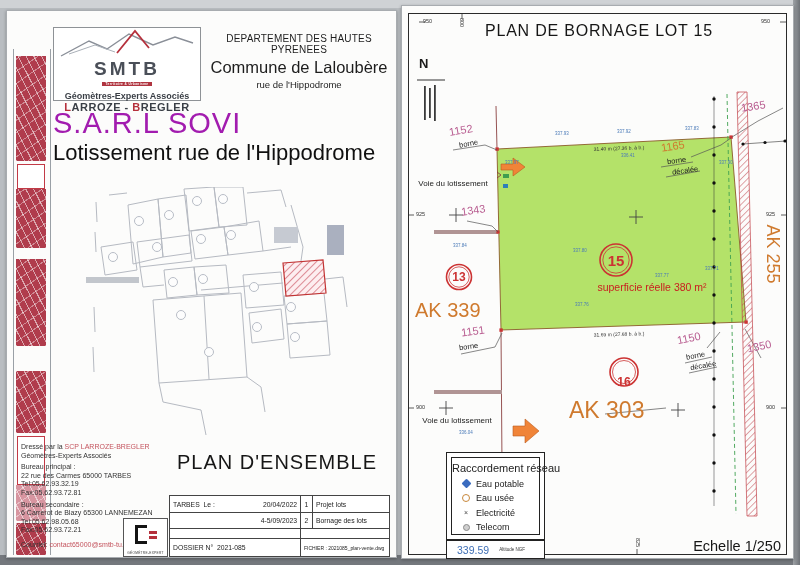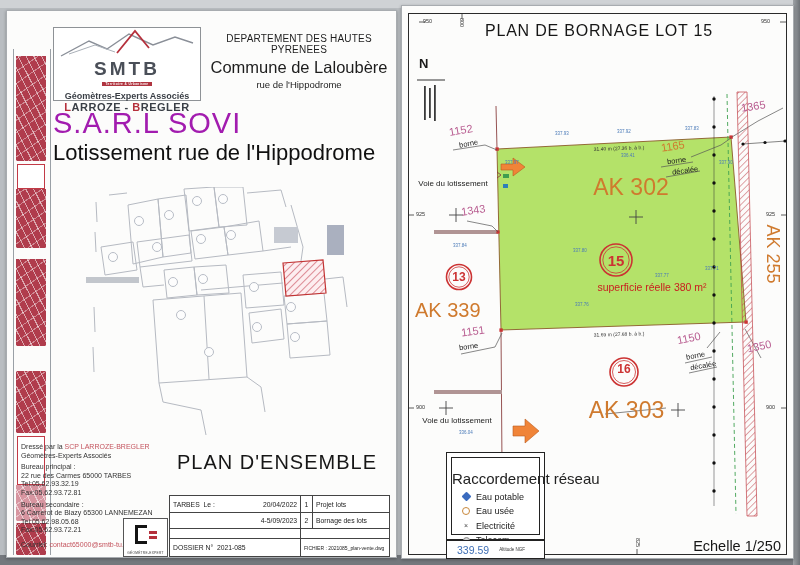--- a/index.html
+++ b/index.html
@@ -54,30 +54,30 @@
   .rframe svg{position:absolute;left:0;top:0;width:100%;height:100%}
   .rtitle{left:60px;top:8px;width:260px;text-align:center;font-size:16px;font-weight:500;letter-spacing:.8px;color:#161616}
   .lbl{position:absolute;white-space:nowrap}
   .tick{font-size:5.5px;color:#333}
   .pink{color:#b85c90;font-size:11px}
   .oj{color:#cf7a2e}
   .borne{font-size:7.5px;color:#222}
   .north{left:10px;top:42px;font-size:13px;font-weight:bold;color:#1a1a1a}
   .ak302{left:157px;top:160px;width:130px;text-align:center;font-size:23px}
   .ak339{left:6px;top:285px;width:88px;text-align:left;font-size:20px}
-  .ak303{left:160px;top:383px;width:115px;text-align:center;font-size:23px}
+  .ak303{left:160px;top:383px;width:115px;font-size:23px}
   .ak255{left:374px;top:200px;width:80px;height:20px;text-align:center;font-size:18px;
          transform:rotate(90deg);transform-origin:top left}
   .cnum{position:absolute;width:24px;text-align:center;color:#cc3333;font-weight:bold}
   .superficie{left:150px;top:267px;width:186px;text-align:center;font-size:10.5px;color:#c82020}
   .dim{font-size:5px;color:#333}
   .voie{font-size:8px;color:#222}
   .legend{left:37px;top:438px;width:97px;height:86px;border:1.2px solid #222;background:#fff}
   .legend-in{position:absolute;left:4px;top:4px;right:4px;bottom:4px;border:1px solid #222}
-  .legend-title{text-align:left;font-size:15px;color:#222;margin-top:12px}
+  .legend-title{text-align:left;font-size:11px;color:#222;margin-top:4px}
   .legend-item{display:flex;align-items:center;gap:6px;margin:4.5px 0 0 10px;font-size:9px;color:#222}
   .sym{width:8px;height:8px;display:inline-flex;align-items:center;justify-content:center;flex:0 0 8px}
   .sym-eau{width:7px;height:7px;background:#3a6bbf;transform:rotate(45deg);border-radius:1px}
   .sym-usee{width:6px;height:6px;border:1.4px solid #c8883c;border-radius:50%}
   .sym-elec{color:#444;font-size:7px;line-height:7px}
   .sym-tel{width:5px;height:5px;border:1.2px solid #8a8a8a;border-radius:50%;background:#cfcfcf}
   .altbox{left:37px;top:526px;width:97px;height:17px;border:1.2px solid #222;background:#fff;display:flex;align-items:center}
   .altval{color:#3f6fb5;font-size:10.5px;margin-left:10px}
   .altlbl{font-size:4.5px;color:#333;margin-left:10px}
   .echelle{left:236px;top:524px;width:136px;text-align:right;font-size:14.5px;color:#161616}
@@ -377,28 +377,27 @@
   <div class="lbl tick" style="left:14px;top:4px">950</div>
   <div class="lbl tick" style="left:56px;top:4px;transform:rotate(90deg);transform-origin:top left">800</div>
   <div class="lbl tick" style="left:352px;top:4px">950</div>
   <div class="lbl tick" style="left:7px;top:197px">925</div>
   <div class="lbl tick" style="left:357px;top:197px">925</div>
   <div class="lbl tick" style="left:7px;top:390px">900</div>
   <div class="lbl tick" style="left:357px;top:390px">900</div>
   <div class="lbl tick" style="left:232px;top:524px;transform:rotate(90deg);transform-origin:top left">825</div>
   <div class="lbl tick" style="left:50px;top:524px;transform:rotate(90deg);transform-origin:top left">800</div>
 
-  <div class="lbl oj ak302">AK 302</div>
   <div class="lbl oj ak339">AK 339</div>
   <div class="lbl oj ak303">AK 303</div>
   <div class="lbl oj ak255">AK 255</div>
 
   <div class="lbl cnum" style="left:195px;top:238px;font-size:15px">15</div>
   <div class="lbl cnum" style="left:38px;top:256px;font-size:12px">13</div>
-  <div class="lbl cnum" style="left:203px;top:348px;font-size:12px">16</div>
+  <div class="lbl cnum" style="left:203px;top:361px;font-size:12px">16</div>
 
   <div class="lbl superficie">superficie réelle 380 m²</div>
   <div class="lbl dim" style="left:150px;top:131px;width:120px;text-align:center;transform:rotate(-2deg)">31.40 m  (27.36 b. à b.)</div>
   <div class="lbl dim" style="left:145px;top:317px;width:130px;text-align:center;transform:rotate(-1.5deg)">31.69 m  (27.68 b. à b.)</div>
 
   <div class="lbl voie" style="left:2px;top:165px;width:84px;text-align:center">Voie du lotissement</div>
   <div class="lbl voie" style="left:6px;top:402px;width:84px;text-align:center">Voie du lotissement</div>
 
   <div class="lbl pink" style="left:40px;top:110px;transform:rotate(-10deg)">1152</div>
   <div class="lbl borne" style="left:50px;top:125px;transform:rotate(-10deg)">borne</div>

